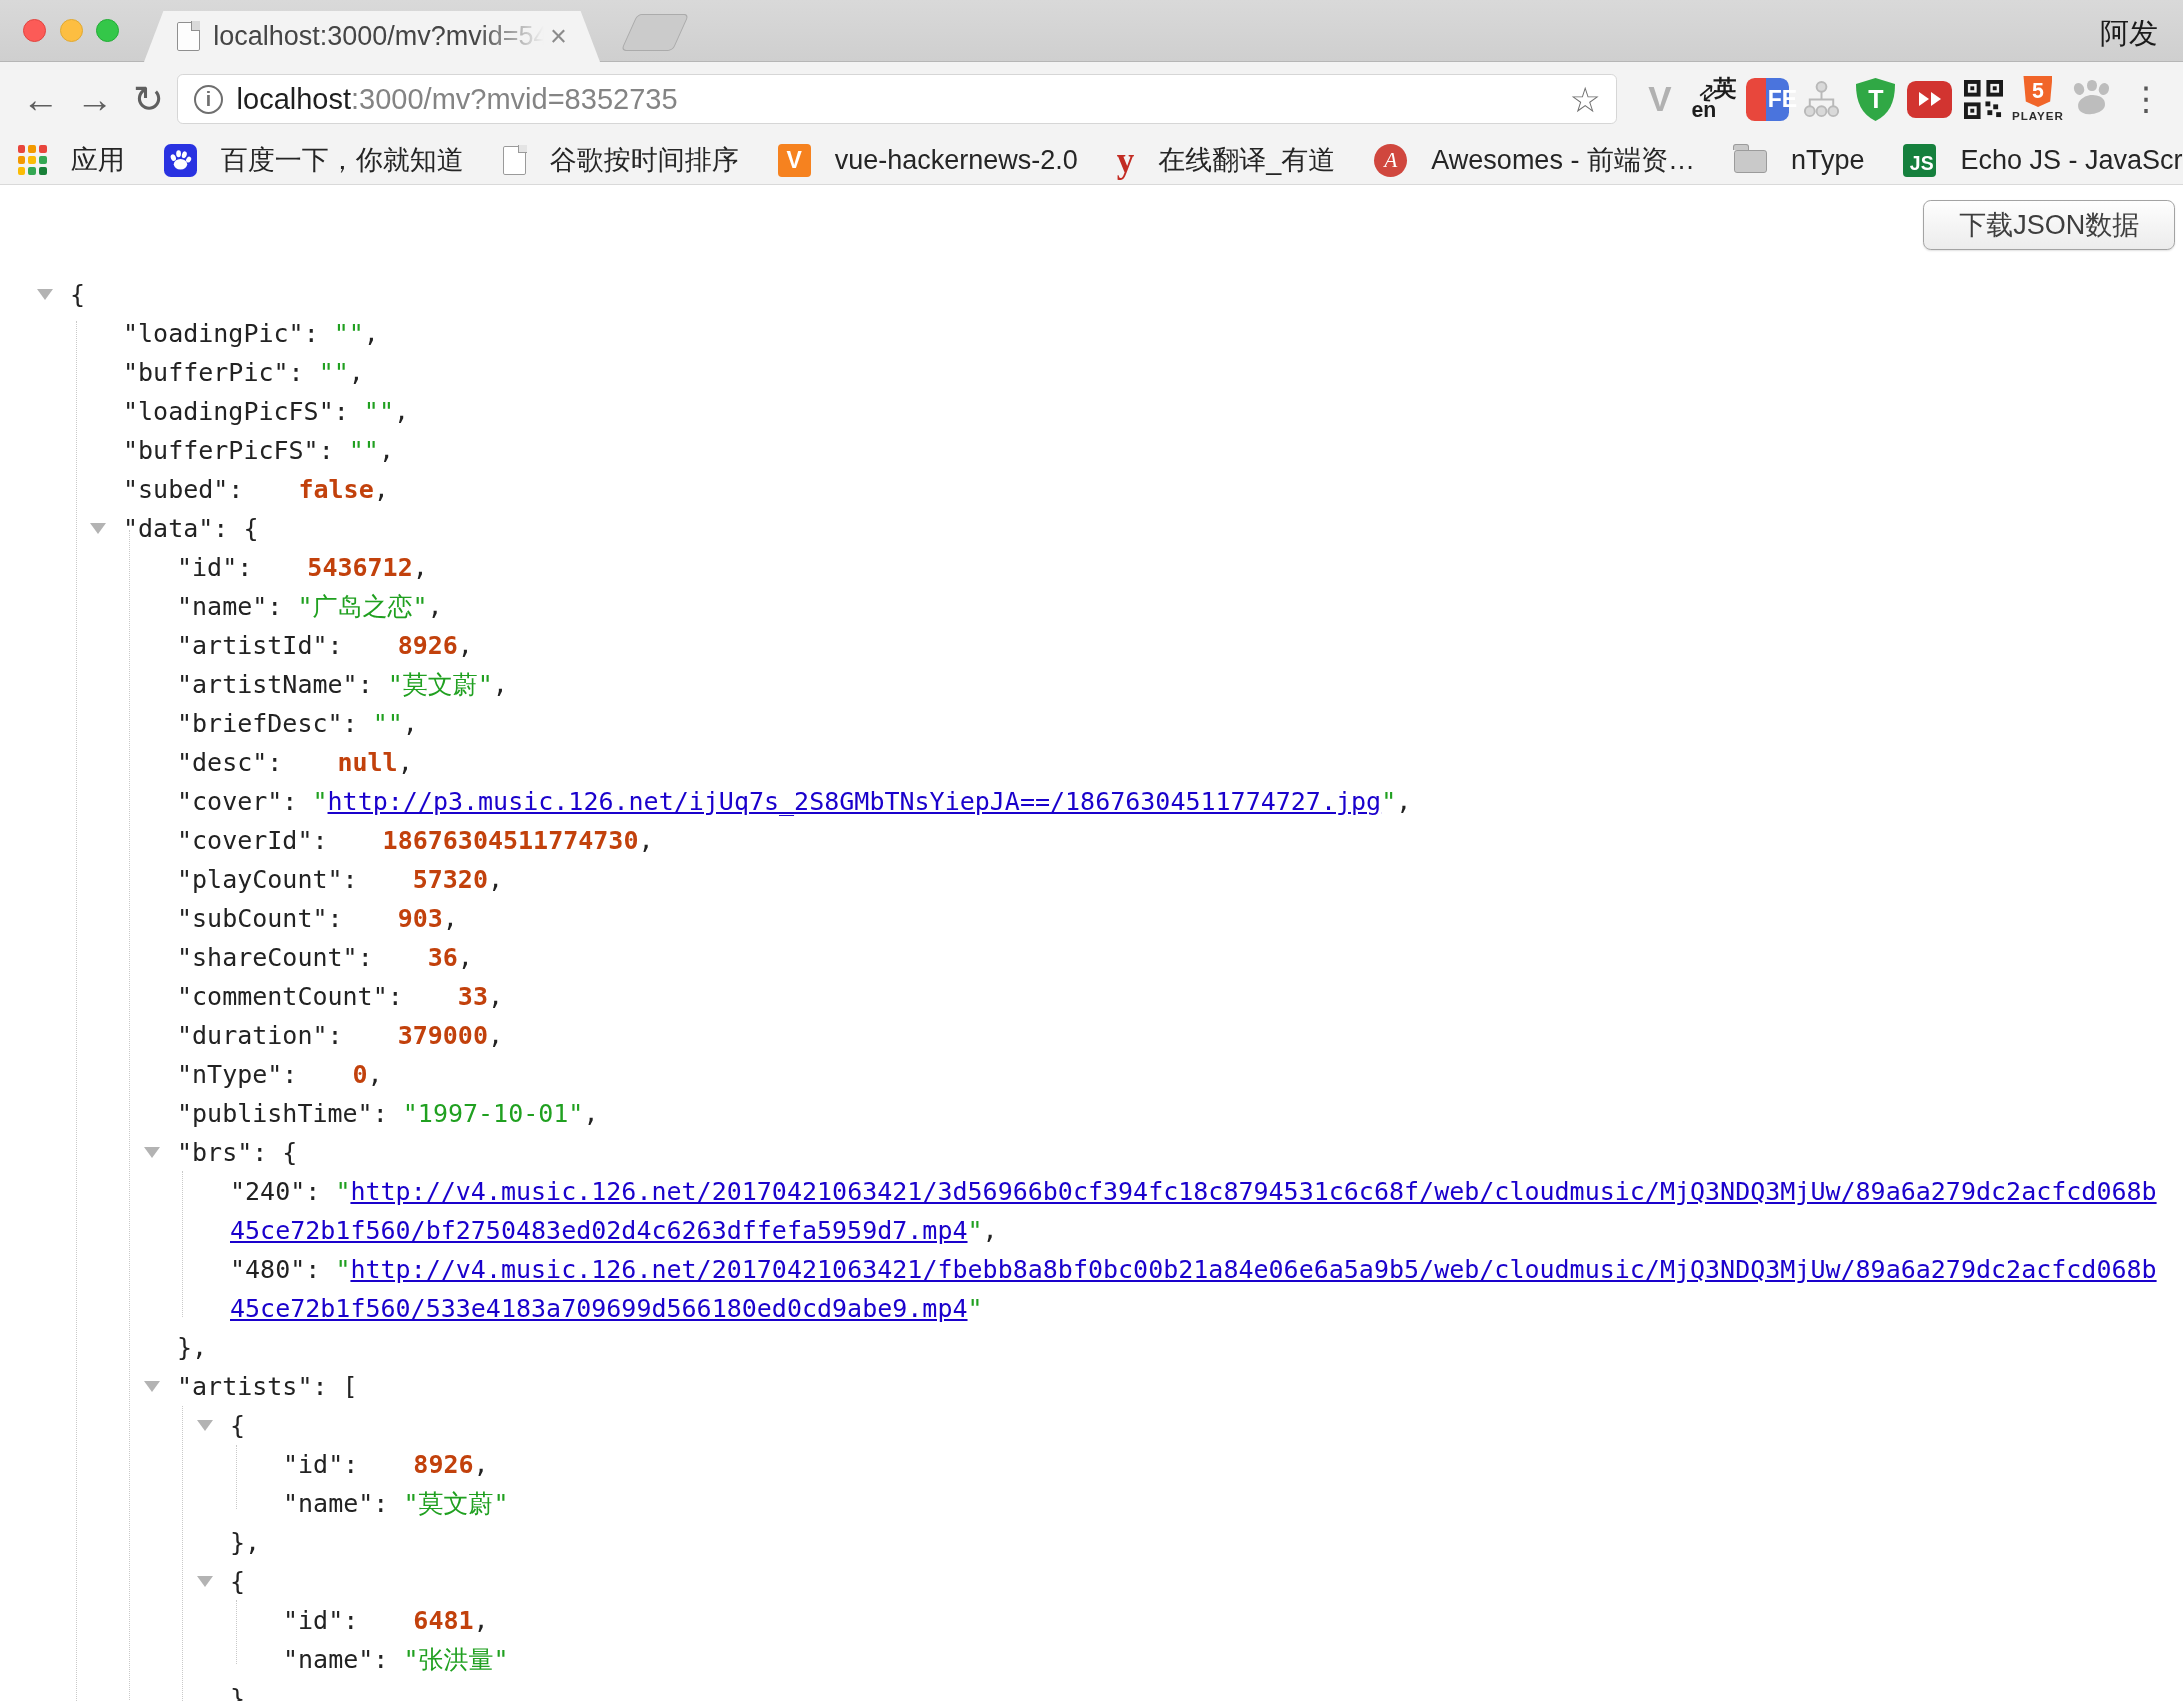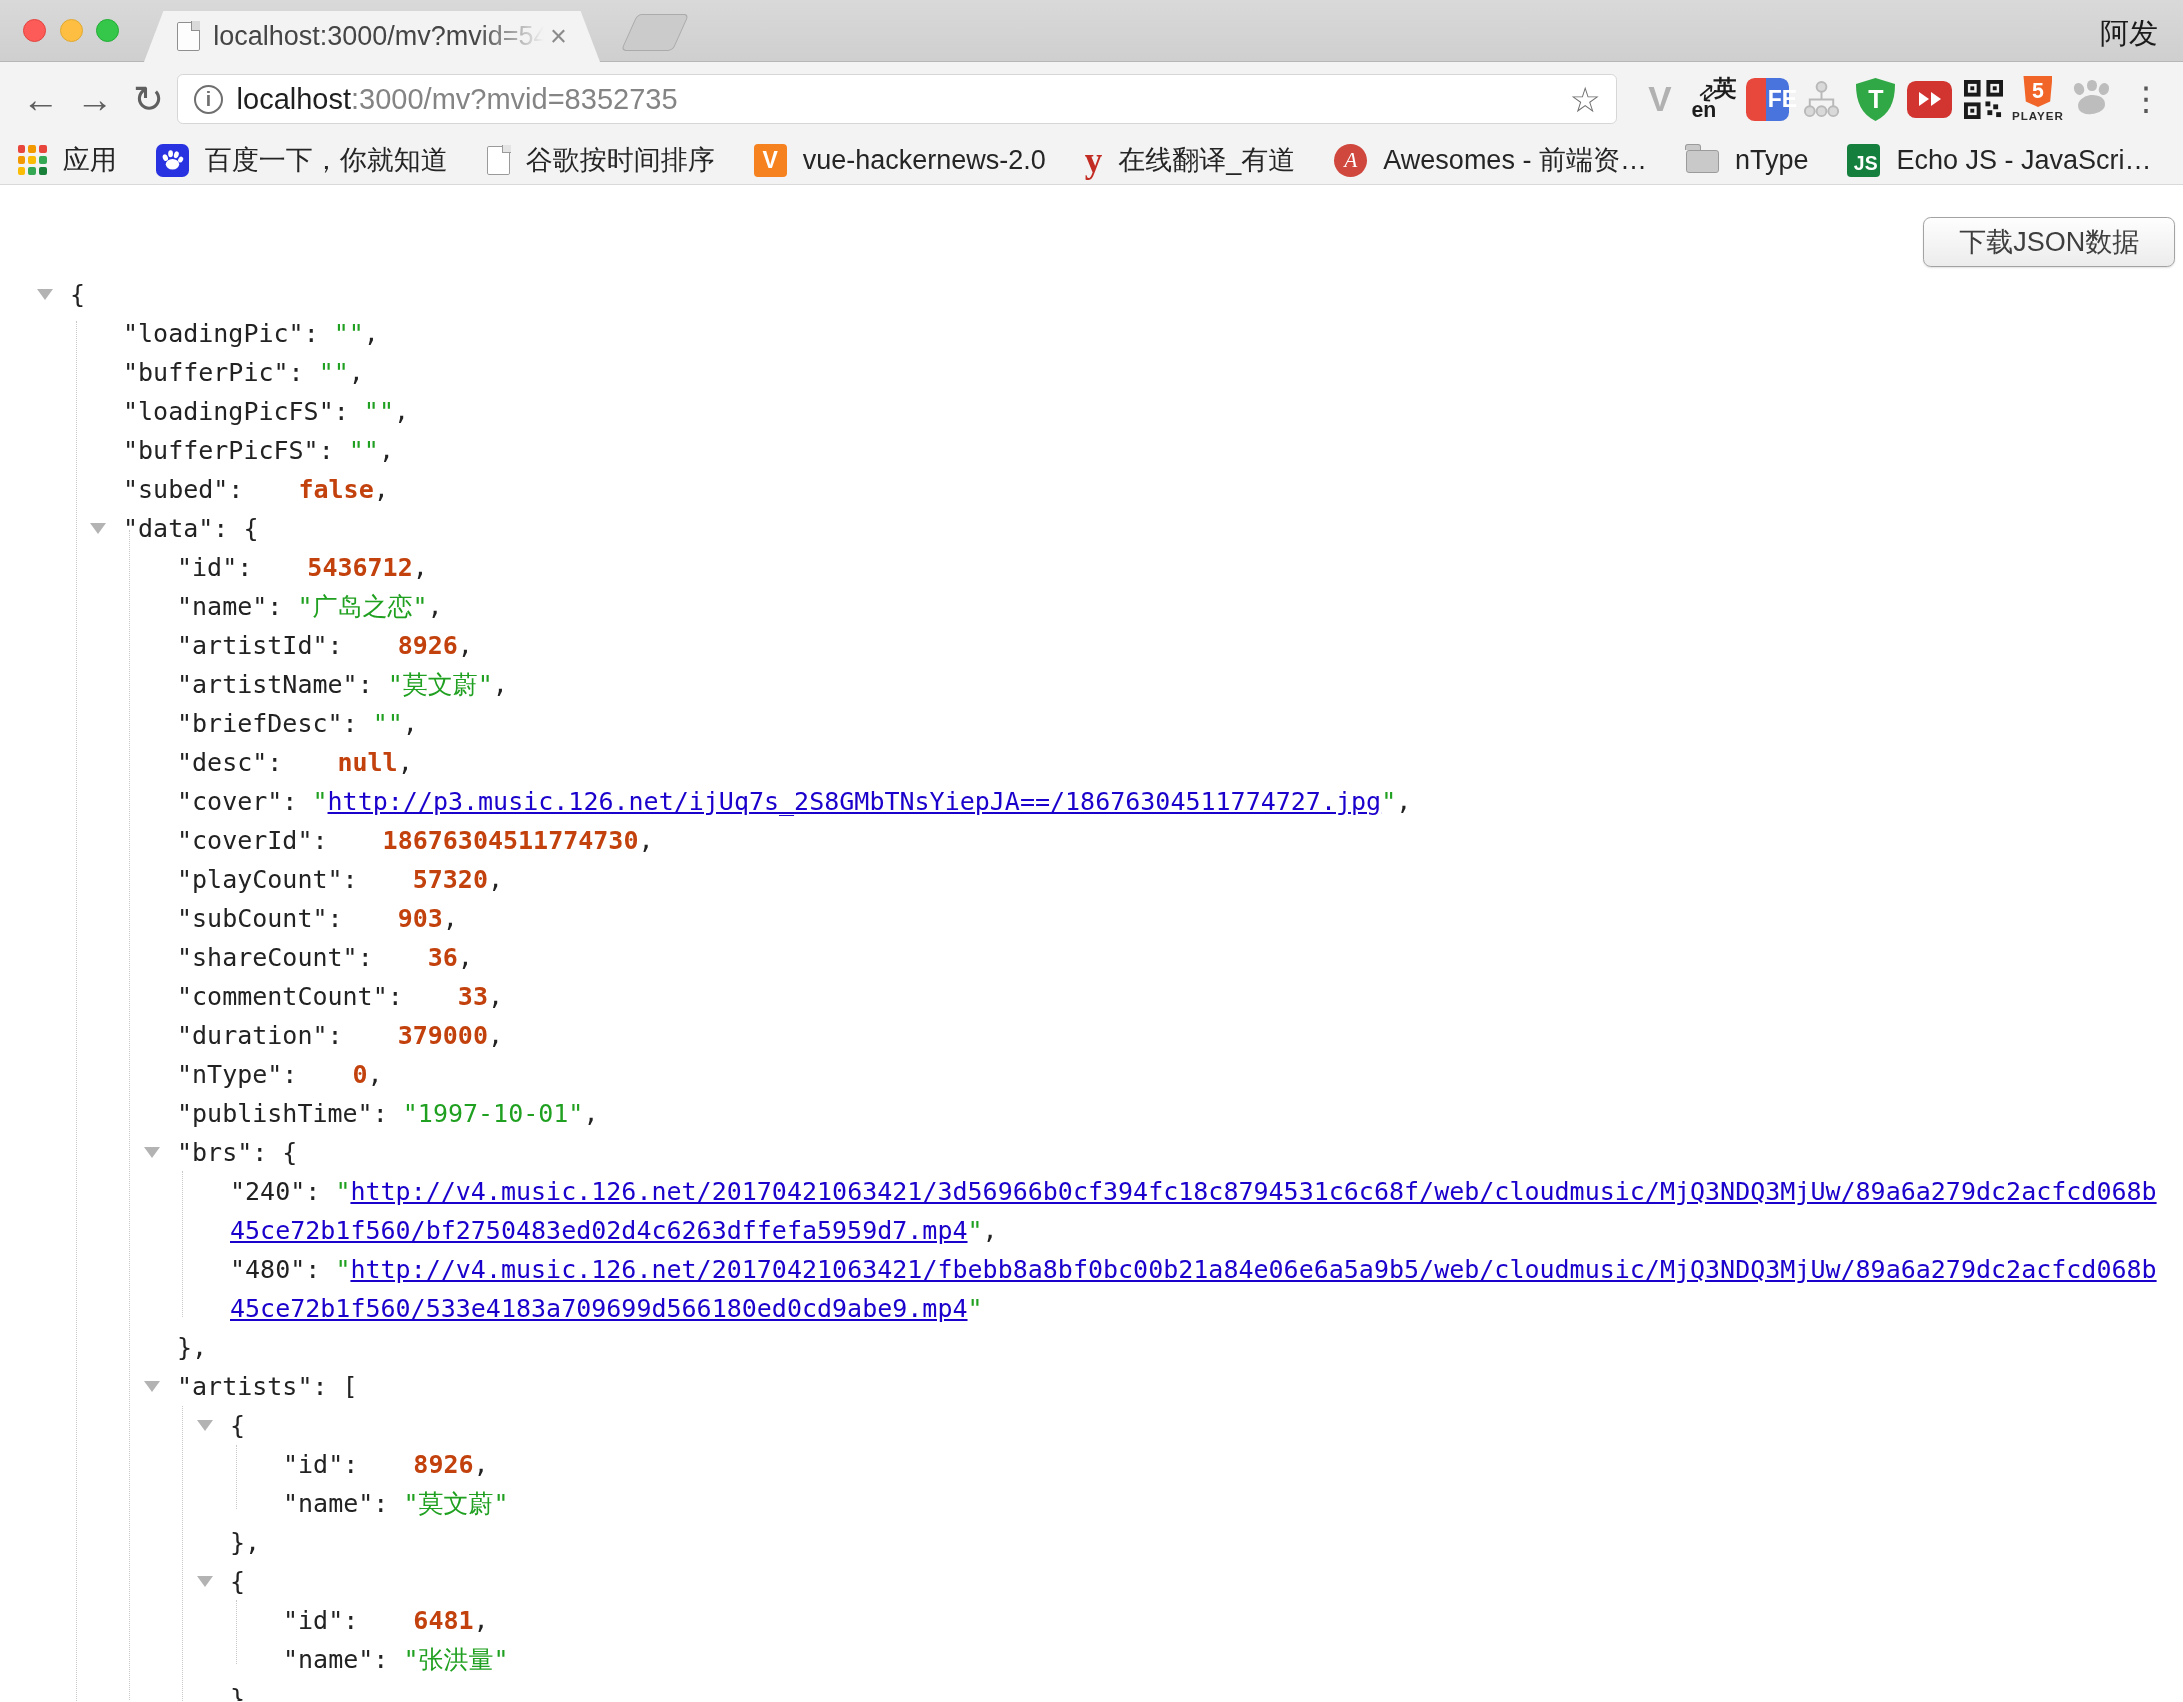--- a/index.html
+++ b/index.html
@@ -68,42 +68,42 @@
     border-radius:50% 50% 45% 45%; transform:rotate(-8deg); }
   .ic-paw .t1,.ic-paw .t2,.ic-paw .t3 { position:absolute; width:9.7px; height:11.6px; background:#bdbdbd; border-radius:50%; }
   .ic-paw .t1 { left:3.9px; top:3.9px; transform:rotate(-20deg); }
   .ic-paw .t2 { left:16.5px; top:0; }
   .ic-paw .t3 { left:29px; top:3.9px; transform:rotate(20deg); }
   .ic-menu { font-size:33px; color:#575757; letter-spacing:0; line-height:0.8; }
 
   
   .bookmarks { height:49px; background:#f3f3f3; border-bottom:1.9px solid #d9d9d9;
     display:flex; align-items:center; padding:0 17.5px; }
-  .bm { display:flex; align-items:center; gap:16px; margin-right:39px; font-size:27px; color:#252525; white-space:nowrap; }
+  .bm { display:flex; align-items:center; gap:24px; margin-right:39px; font-size:27px; color:#252525; white-space:nowrap; }
   .bm-grid { display:grid; grid-template-columns:repeat(3,7.8px); grid-template-rows:repeat(3,7.8px); gap:2.9px; }
   .bm-grid i { border-radius:1.9px; }
   .bm-baidu { width:33px; height:33px; background:#2932e1; border-radius:6.8px; display:flex; align-items:center; justify-content:center; }
   .bm-doc { width:23px; height:29px; border:1.9px solid #9a9a9a; border-radius:1.9px; position:relative; background:#fff; }
   .bm-doc::before { content:""; position:absolute; right:-1.9px; top:-1.9px; width:7.8px; height:7.8px;
     background:#e4e4e4; border-left:1.9px solid #9a9a9a; border-bottom:1.9px solid #9a9a9a; }
   .bm-v { width:33px; height:33px; background:#f6821f; border-radius:3.9px; color:#fff; font-weight:bold;
     font-size:23px; display:flex; align-items:center; justify-content:center; }
   .bm-y { color:#c32c23; font-weight:bold; font-size:35px; font-family:"Liberation Serif",serif; line-height:1; }
   .bm-a { width:33px; height:33px; background:#d0473e; border-radius:50%; color:#fff; font-size:21.3px;
     font-family:"Liberation Serif",serif; font-style:italic; display:flex; align-items:center; justify-content:center; }
   .bm-folder { width:33px; height:23px; background:#c9c9c9; border:1.9px solid #9b9b9b; border-radius:2.9px; position:relative; margin-top:3.9px; }
   .bm-folder::before { content:""; position:absolute; left:-1.9px; top:-7.8px; width:13.6px; height:5.8px;
     background:#c9c9c9; border:1.9px solid #9b9b9b; border-bottom:none; border-radius:2.9px 2.9px 0 0; }
   .bm-js { width:33px; height:33px; background:#15803d; border-radius:3.9px; color:#fff; font-weight:bold;
     font-size:19.4px; display:flex; align-items:flex-end; justify-content:flex-end; padding:1.9px 2.9px; }
   .bm-chev { font-size:31px; color:#6f6f6f; margin-left:auto; margin-right:25px; }
 
   
   .content { position:relative; height:1516px; overflow:hidden; background:#fff; }
-  .actions { position:absolute; top:32px; right:7.8px; display:flex; gap:21.3px; }
+  .actions { position:absolute; top:15px; right:7.8px; display:flex; gap:21.3px; }
   .btn { height:50px; border:1.9px solid #a3a3a3; border-radius:7.8px; font-size:27px; color:#3e3e3e;
     display:flex; align-items:center; justify-content:center;
     background:linear-gradient(#fefefe,#ececec); box-shadow:0 1px 1.9px rgba(0,0,0,0.12); }
   .btn-download { padding:0 35px; }
   .segmented { display:flex; border:1.9px solid #a3a3a3; border-radius:7.8px; overflow:hidden;
     box-shadow:0 1px 1.9px rgba(0,0,0,0.12); }
   .seg { width:153px; height:47px; font-size:27px; color:#3e3e3e; display:flex; align-items:center; justify-content:center; }
   .seg-active { background:linear-gradient(#e3e3e3,#d7d7d7); }
   .seg-idle { background:#fcfcfc; border-left:1.9px solid #a3a3a3; }
 

